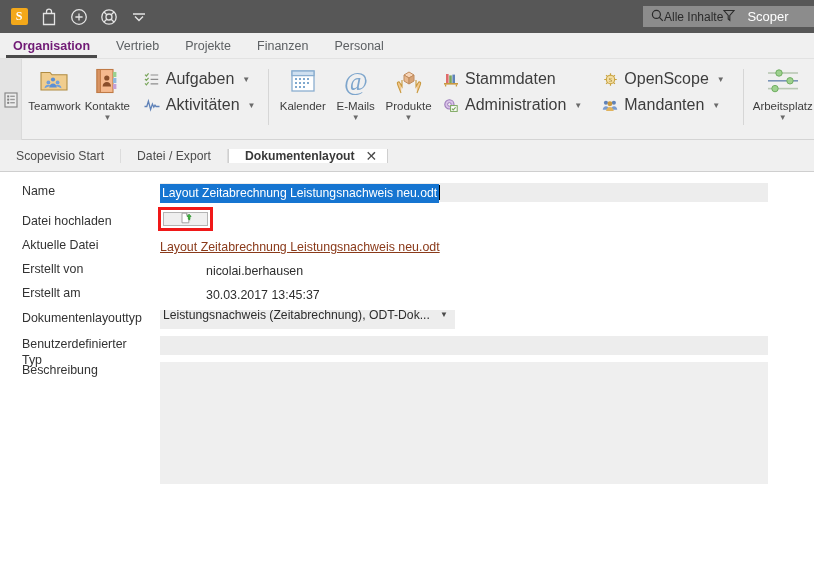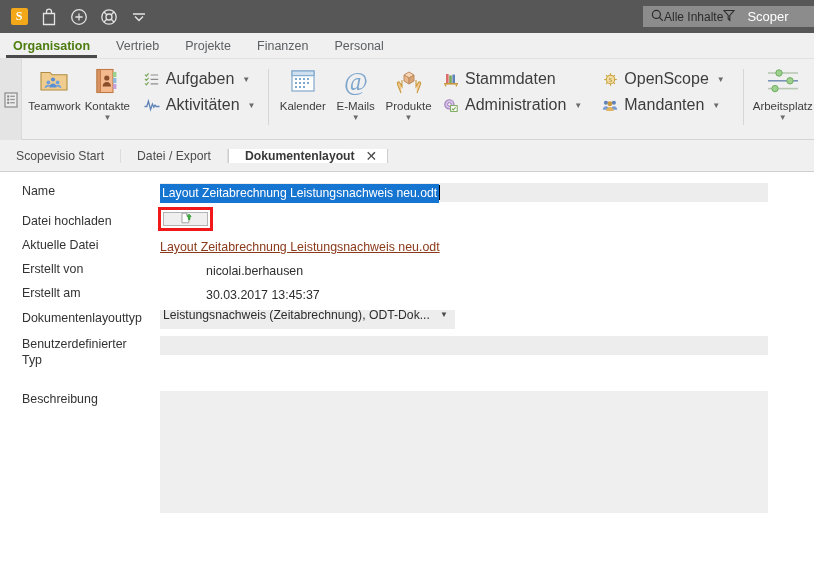--- a/index.html
+++ b/index.html
@@ -36,21 +36,21 @@
   
   .maintabs {
     position:absolute; top:33px; left:0; width:814px; height:26px;
     background:#f0f0f0; display:flex; align-items:flex-end;
     border-bottom:1px solid #e2e2e2;
   }
   .mt {
     font-size:12.5px; color:#5d6063; padding:0 13px 5px 13px; cursor:pointer;
     white-space:nowrap;
   }
-  .mt.active { color:#4d7c0f; font-weight:bold; position:relative;text-align:center; }
+  .mt.active { color:#701a75; font-weight:bold; position:relative;text-align:center; }
   .mt.active::after {
     content:""; position:absolute; left:6px; right:6px; bottom:0;
     height:3px; background:#4a4a4a;
   }
 
   
   .ribbon {
     position:absolute; top:59px; left:0; width:814px; height:81px;
     background:#f0f0f0; border-bottom:1px solid #d4d4d4;
   }
@@ -455,21 +455,21 @@
       </div>
     </div>
 
     <div class="row" style="top:164px;">
       <div class="flabel">Benutzerdefinierter Typ</div>
       <div class="fval">
         <div class="field-box"></div>
       </div>
     </div>
 
-    <div class="row" style="top:190px;margin-top:29px;">
+    <div class="row" style="top:190px;">
       <div class="flabel">Beschreibung</div>
       <div class="fval">
         <div class="textarea-big"></div>
       </div>
     </div>
 
   </div>
 
   <div class="uploadbtn">
     <span>

